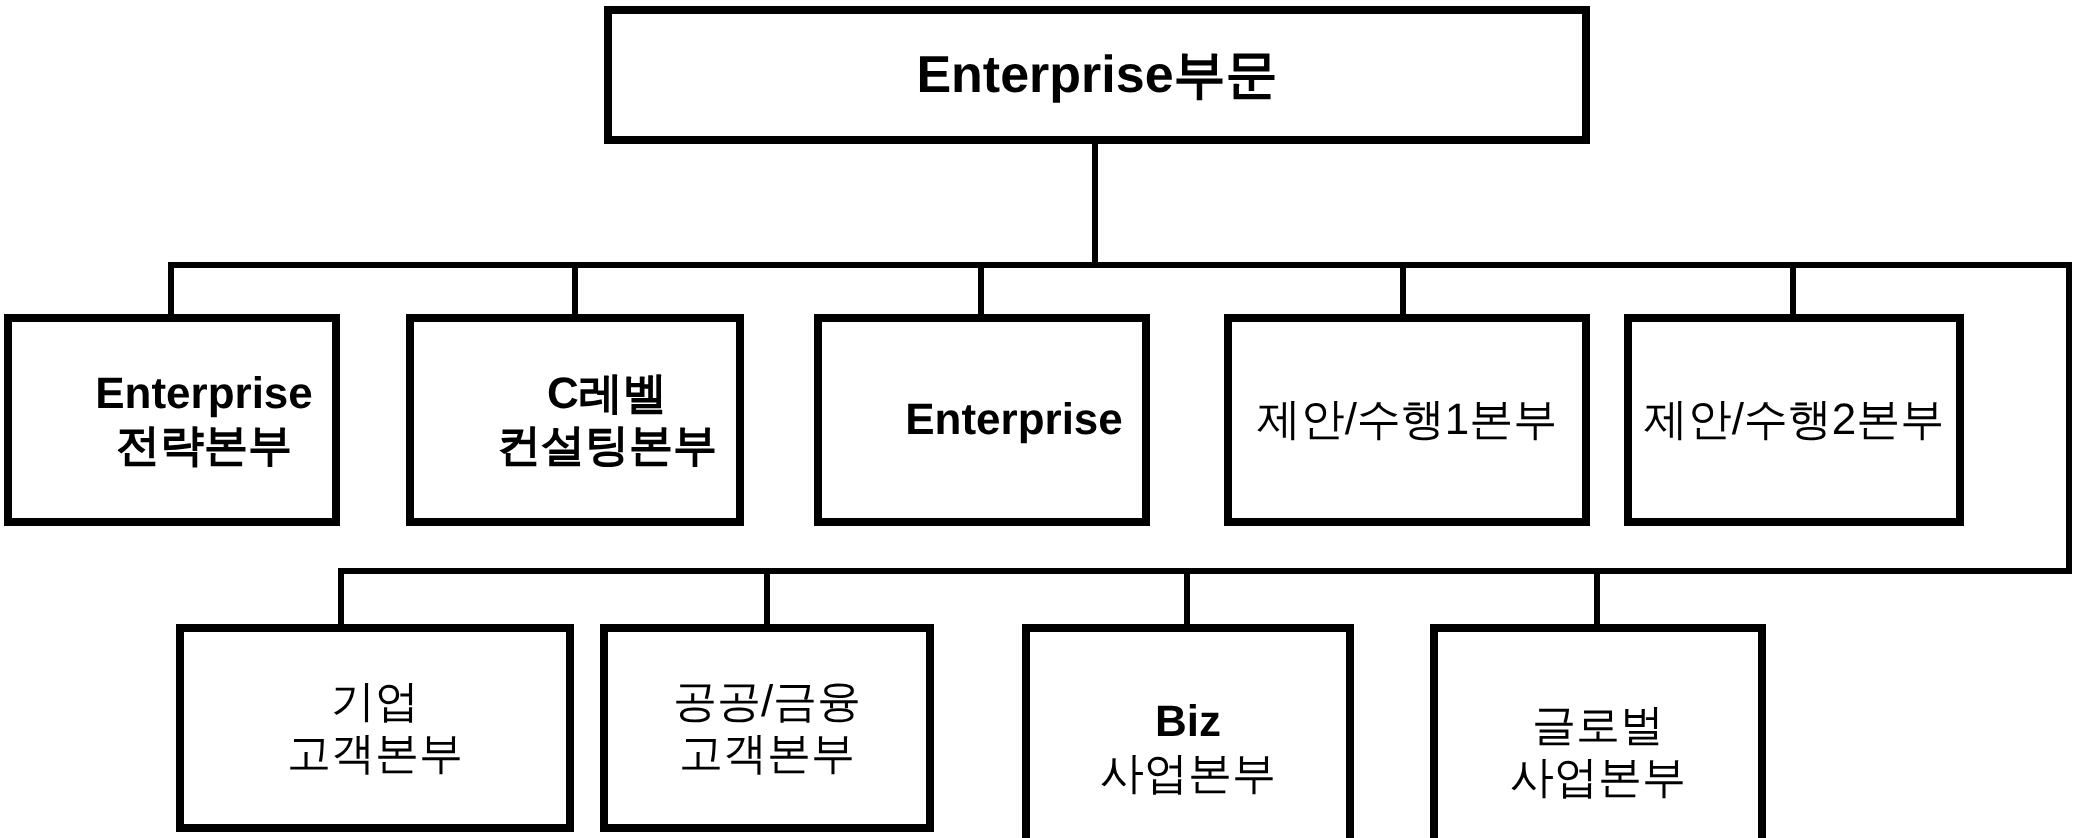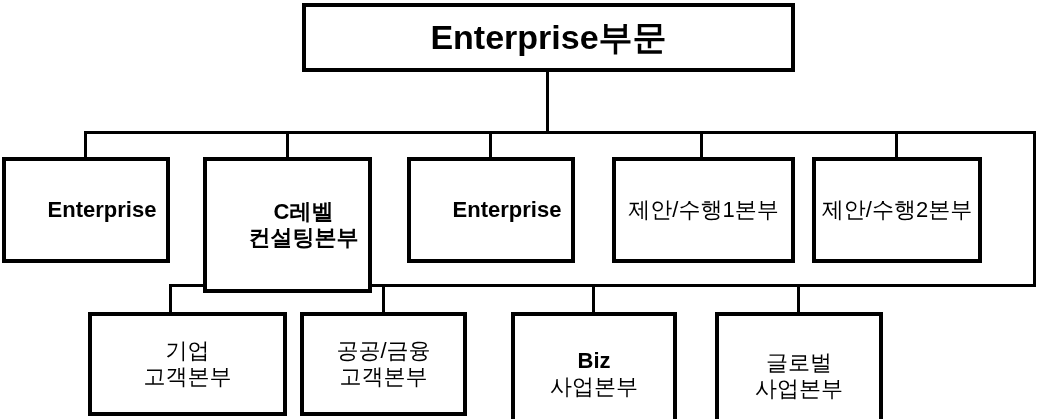--- a/index.html
+++ b/index.html
@@ -15,21 +15,21 @@
     position:absolute;
     box-sizing:border-box;
     border:4px solid #000;
     background:#fff;
     display:flex;
     align-items:center;
     justify-content:center;
     text-align:center;
   }
   .label{display:flex;flex-direction:column;line-height:1.18;}
-  .root-box{font-size:34px;font-weight:700;}
+  .root-box{font-size:26px;font-weight:700;}
   .node{font-size:22px;}
   .bold{font-weight:700;padding-left:32px;}
   .b{font-weight:700;}
   .connector{position:absolute;background:#000;}
 </style>
 </head>
 <body>
 
 <div id="stage">
 
@@ -49,23 +49,24 @@
 
   <div class="box root-box" style="left:302px;top:3px;width:493px;height:69px;">
     <div class="label">
       <span>Enterprise부문</span>
     </div>
   </div>
 
   <div class="box node bold" style="left:2px;top:157px;width:168px;height:106px;">
     <div class="label">
       <span>Enterprise</span>
+      <span>전략본부</span>
     </div>
   </div>
-  <div class="box node bold" style="left:203px;top:157px;width:169px;height:136px;">
+  <div class="box node bold" style="left:203px;top:157px;width:169px;height:106px;">
     <div class="label">
       <span>C레벨</span>
       <span>컨설팅본부</span>
     </div>
   </div>
   <div class="box node bold" style="left:407px;top:157px;width:168px;height:106px;">
     <div class="label">
       <span>Enterprise</span>
     </div>
   </div>

